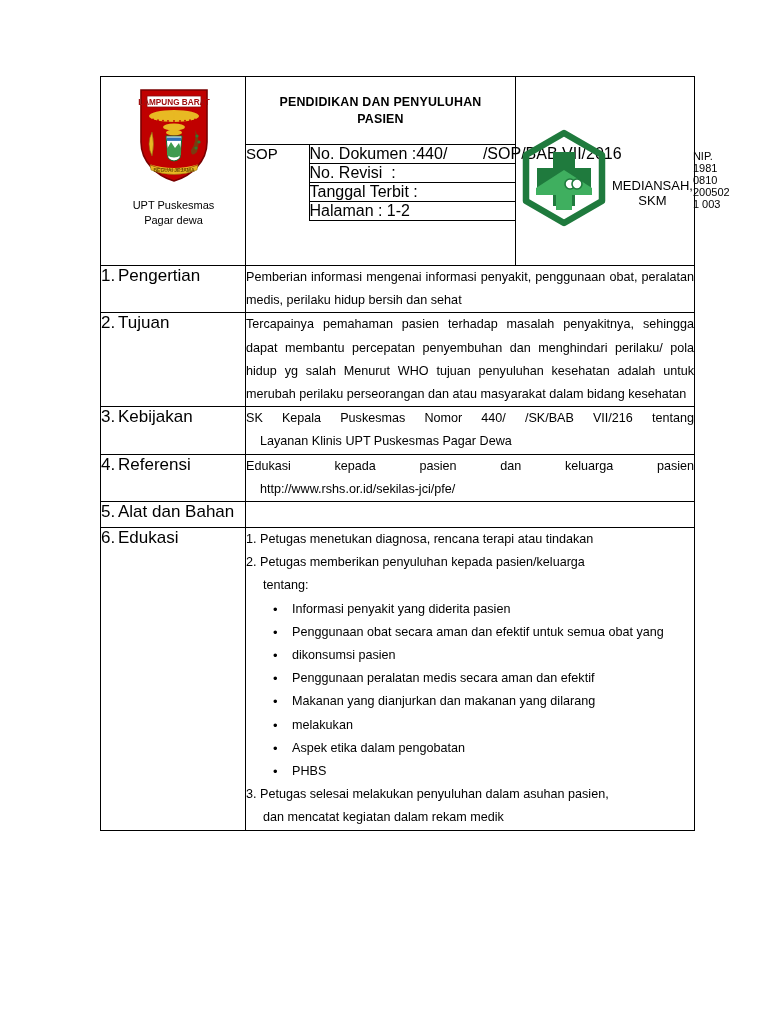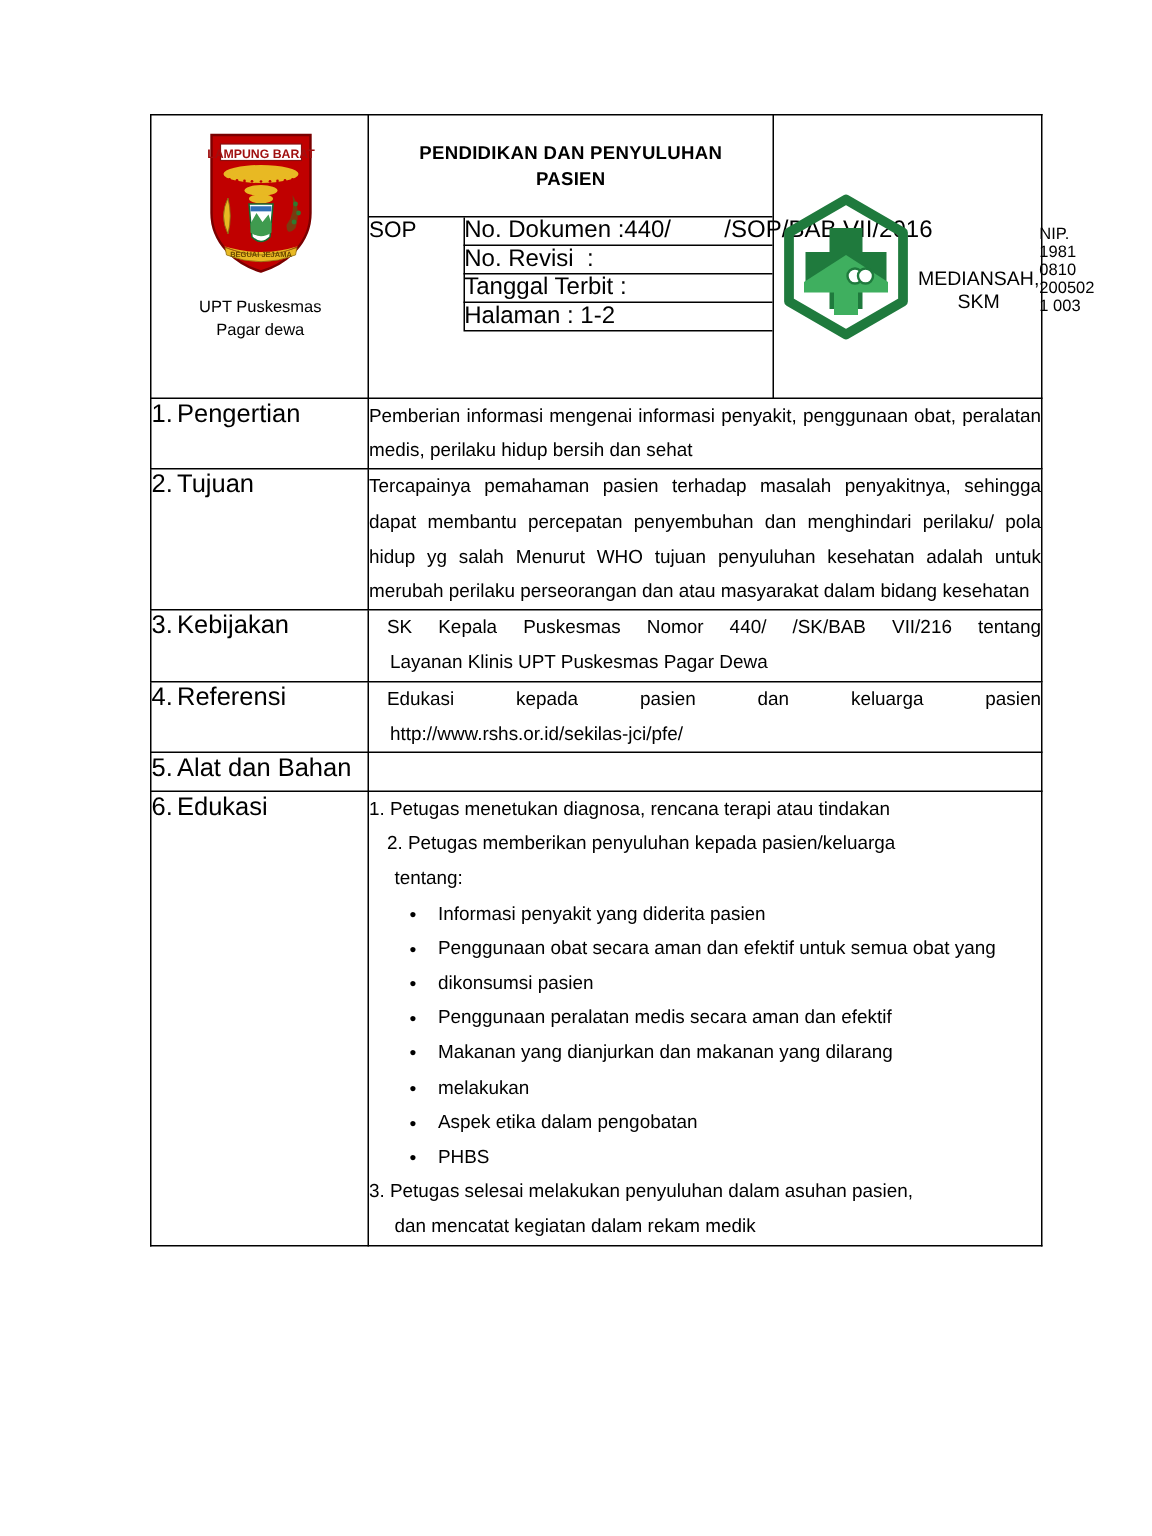--- a/index.html
+++ b/index.html
@@ -130,21 +130,21 @@
     box-sizing: border-box;
   }
   .row-label .num { display: inline-block; min-width: 17px; }
   .row-content {
     font-size: 12.6px;
     line-height: 23.2px;
     padding: 5px 6px 6px 6px;
     box-sizing: border-box;
   }
   .j { text-align: justify; text-align-last: left; }
-  .just-all { text-align: justify; text-align-last: justify; margin-left: 12px; }
+  .just-all { text-align: justify; text-align-last: justify; }
   .indent { padding-left: 14px; }
   .proc-num { text-align: justify; text-align-last: left; }
   .proc-num .hang { display: block; padding-left: 17px; text-indent: -17px; }
   .proc-num .cont { display: block; padding-left: 17px; }
   ul.bullets {
     margin: 0;
     padding: 0 0 0 46px;
     list-style: none;
   }
   ul.bullets li {

